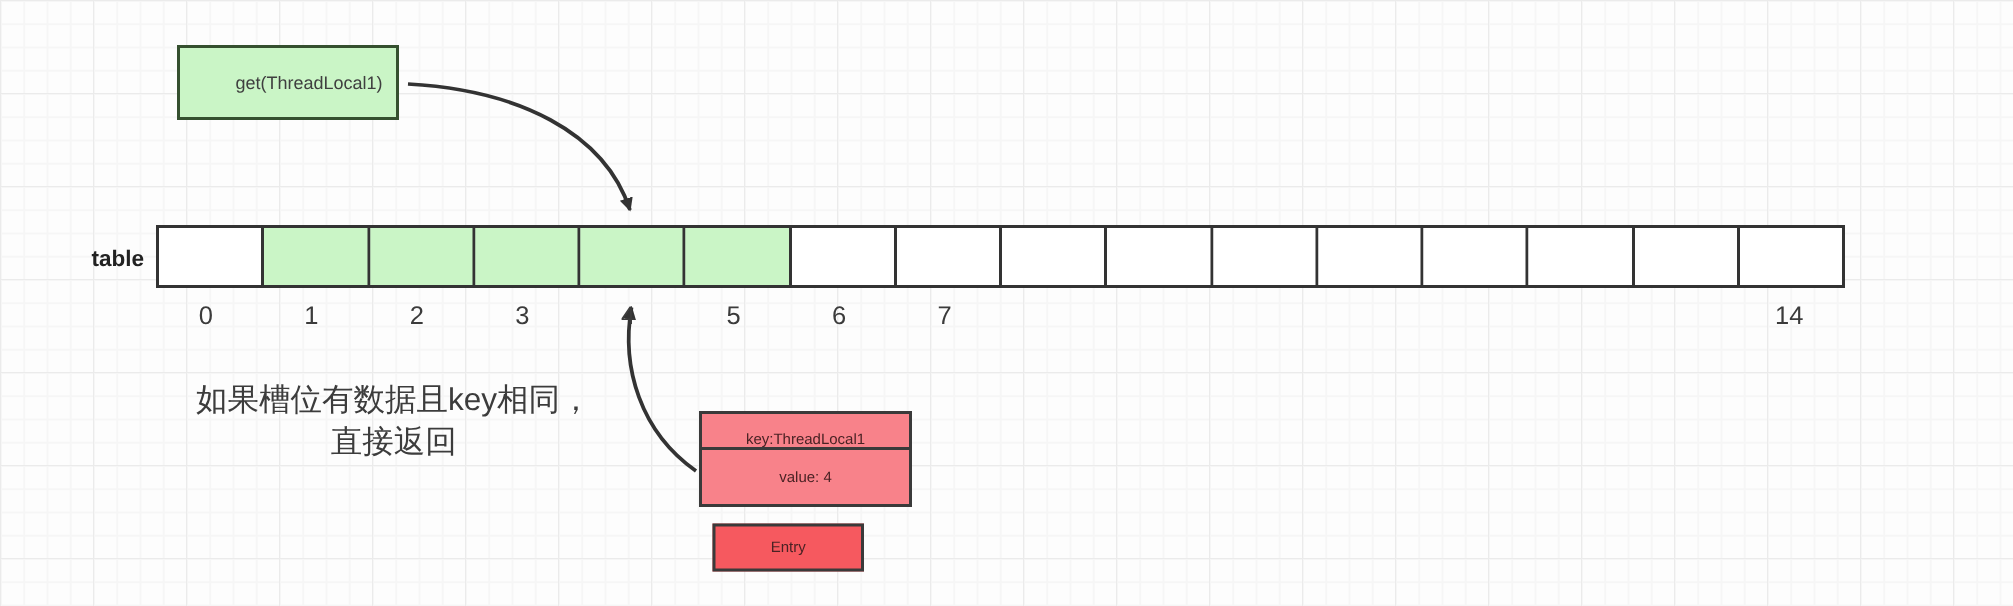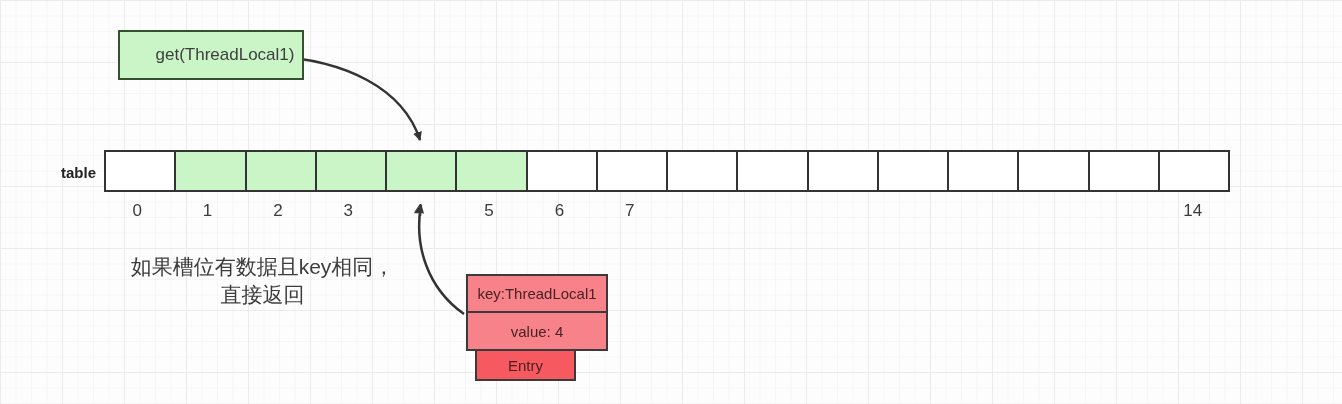--- a/index.html
+++ b/index.html
@@ -34,28 +34,28 @@
   }
   .arrows-layer {
     position: absolute;
     left: 0; top: 0;
     width: 1342px; height: 404px;
     pointer-events: none;
   }
   .get-box {
     position: absolute;
     left: 118px; top: 30px;
-    width: 186px; height: 50px;
+    width: 148px; height: 50px;
     box-sizing: border-box;
     background: var(--green);
     border: 2px solid #35502f;
     display: flex;
     align-items: center;
     justify-content: center;
-    font-size: 17px;
+    font-size: 12px;
     color: #3f3f3f;
     padding-left: 28px;
   }
   .table-label {
     position: absolute;
     left: 36px; top: 164px;
     width: 60px;
     text-align: right;
     font-size: 15px;
     font-weight: bold;
@@ -99,30 +99,30 @@
     font-weight: normal;
     color: #3c3c3c;
   }
   .entry-box {
     position: absolute;
     box-sizing: border-box;
     border: 2px solid #3a3a3a;
     display: flex;
     align-items: center;
     justify-content: center;
-    font-size: 15px;
+    font-size: 10px;
     color: #4a2224;
   }
   .entry-key {
     left: 466px; top: 274px;
     width: 142px; height: 39px;
     background: var(--pink);
   }
   .entry-value {
-    left: 466px; top: 311px;
+    left: 466px; top: 298px;
     width: 142px; height: 40px;
     background: var(--pink);
   }
   .entry-name {
     left: 475px; top: 349px;
     width: 101px; height: 32px;
     background: var(--red);
   }
 </style>
 </head>

